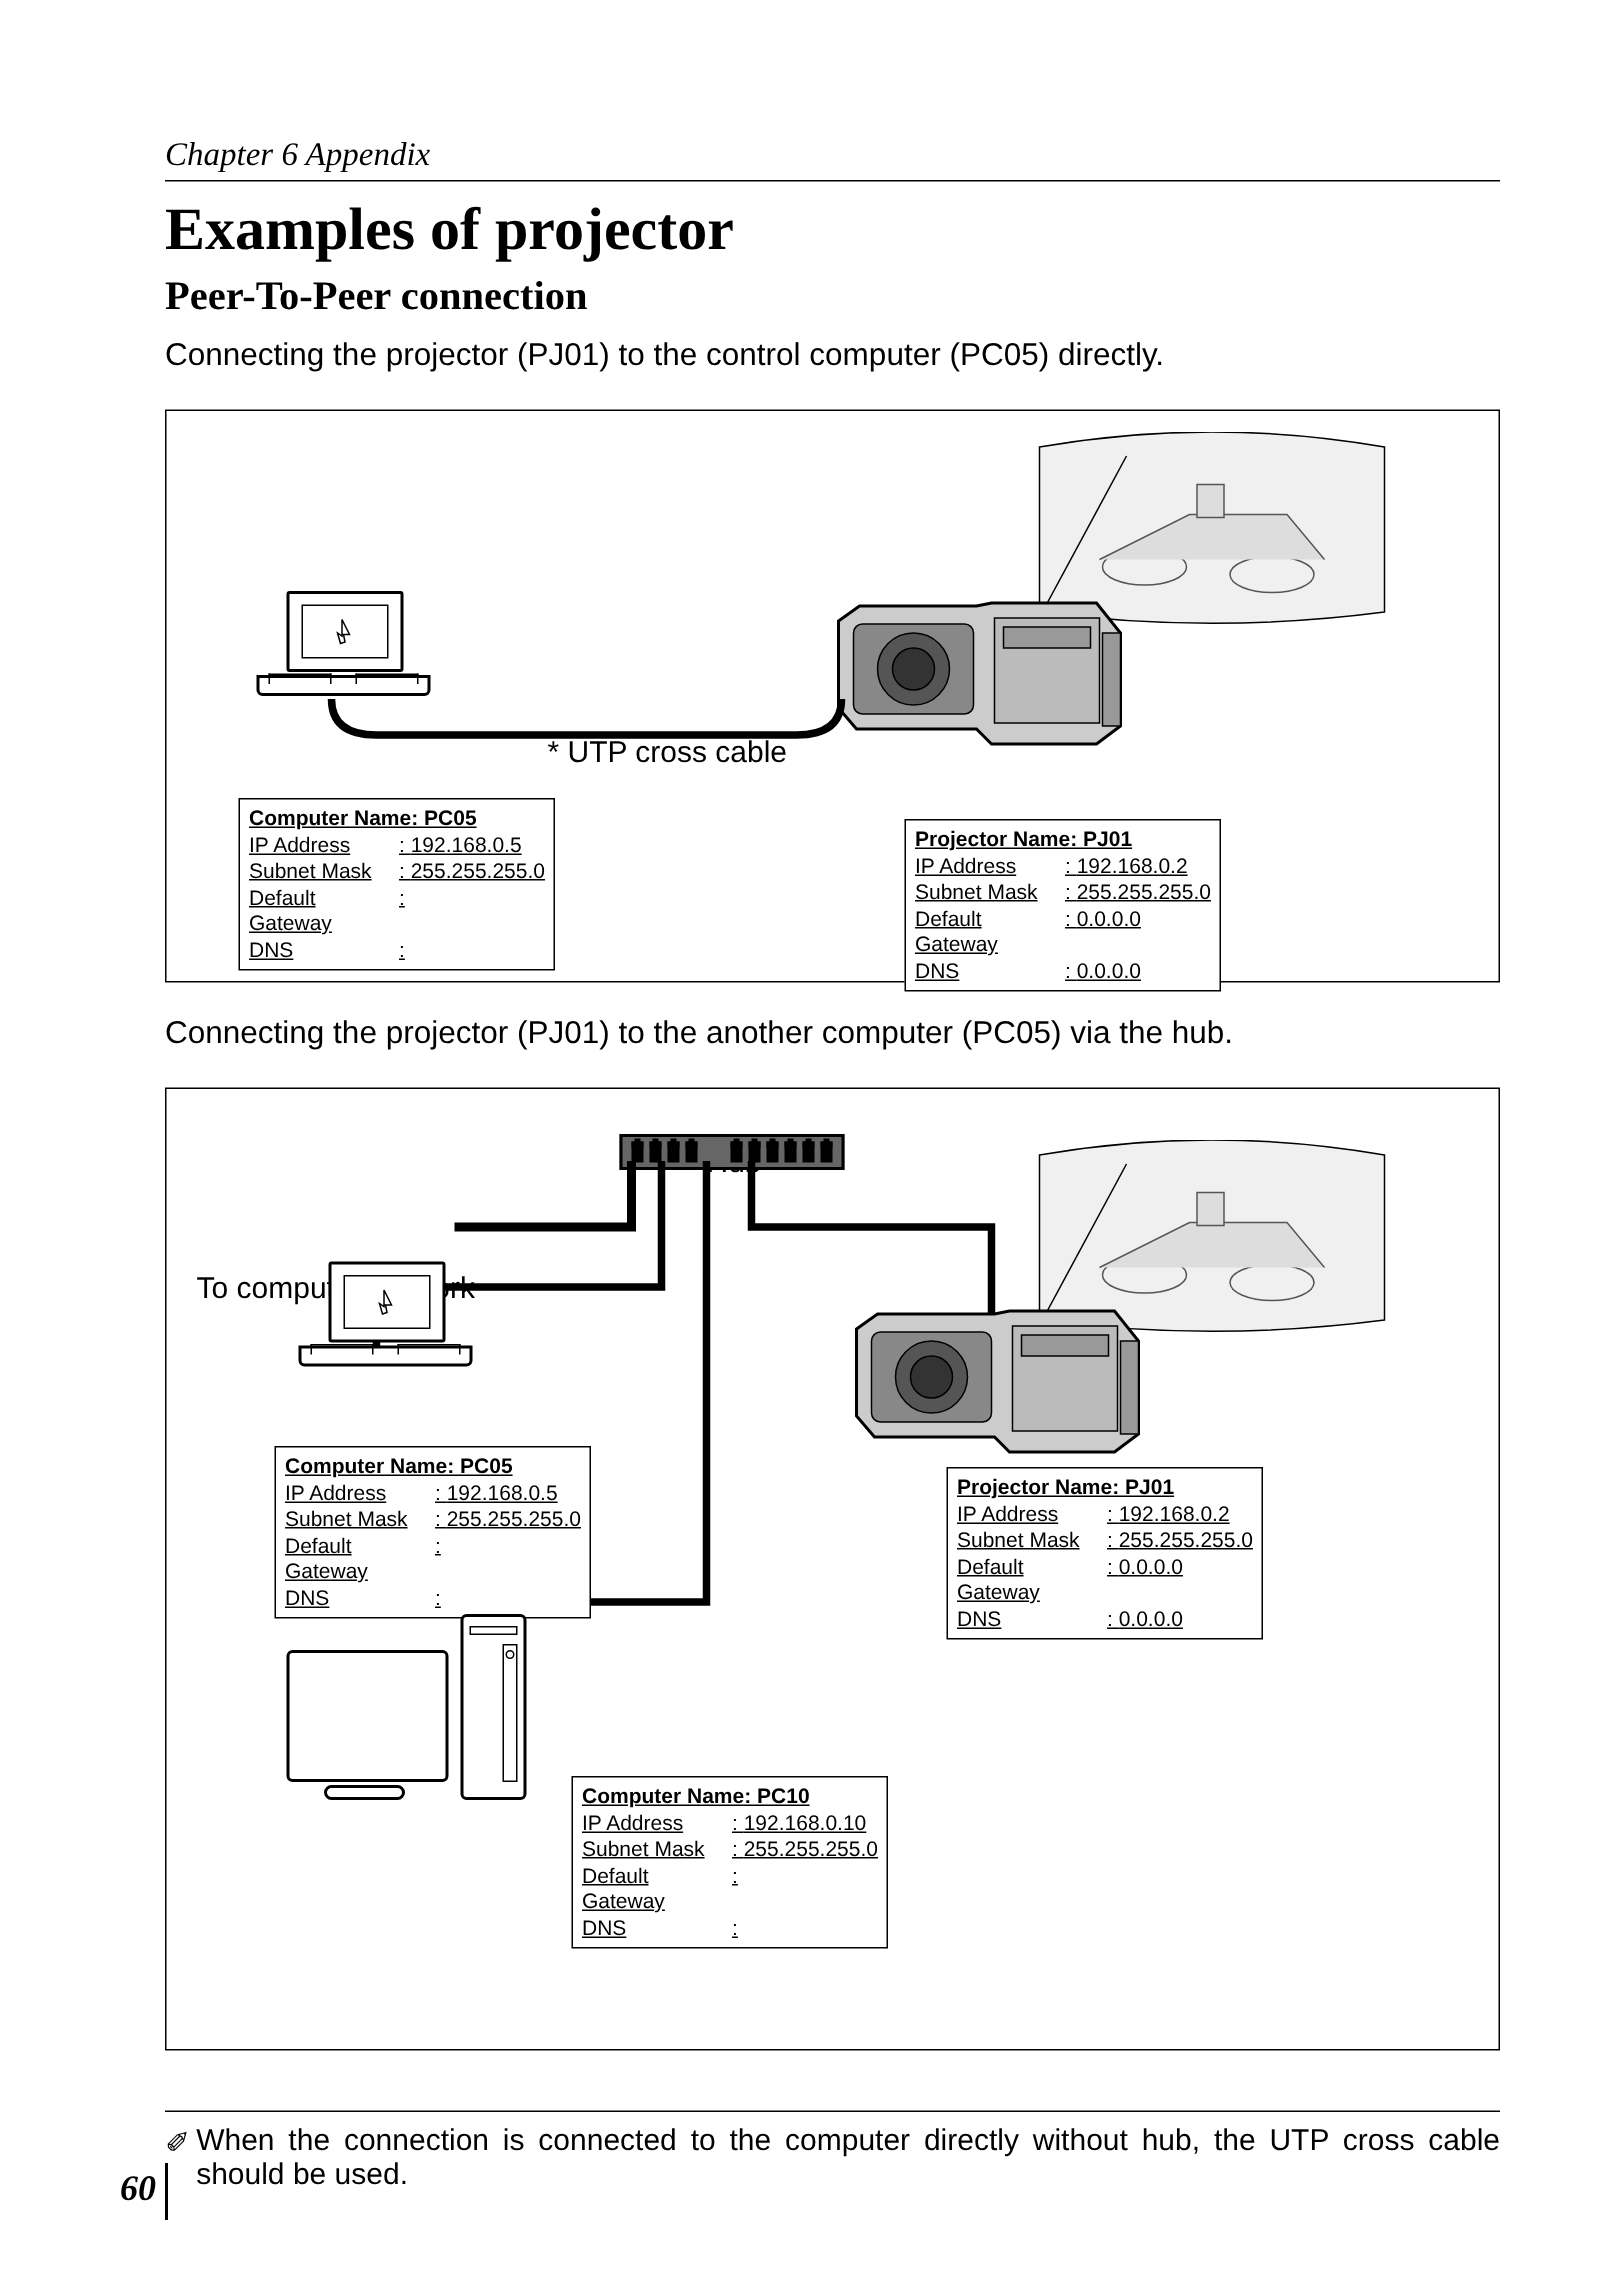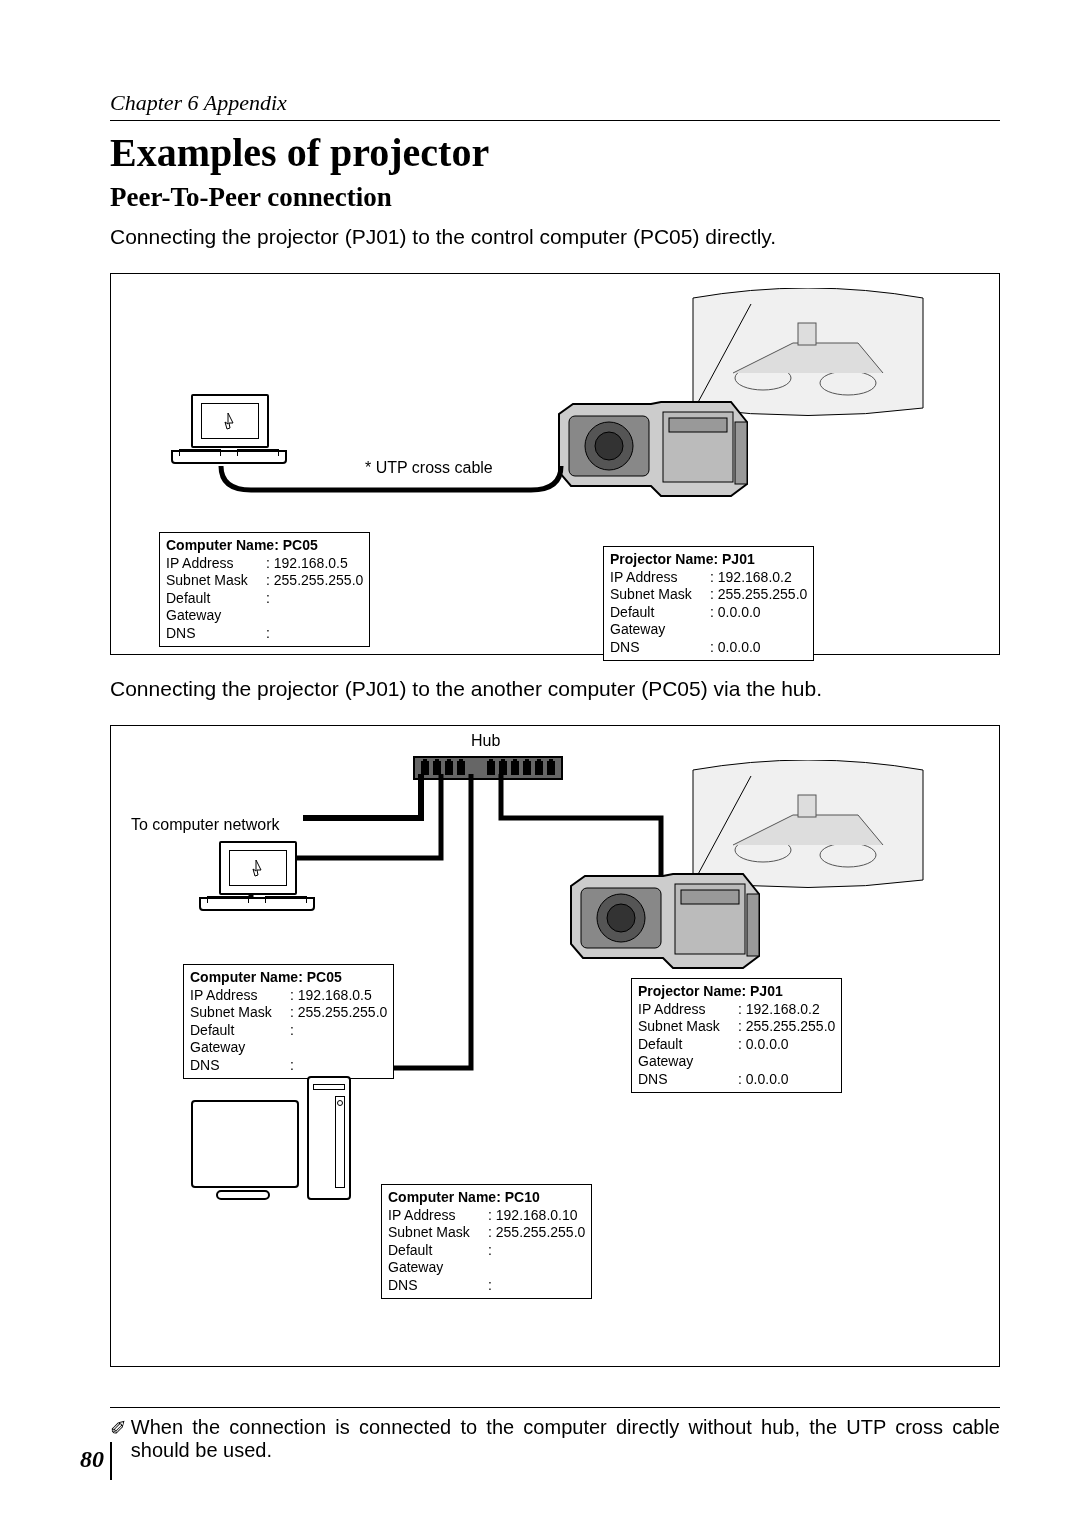--- a/index.html
+++ b/index.html
@@ -42,29 +42,31 @@
   .diagram-box {
     border: 1px solid #000;
     position: relative;
     background: #fff;
     margin-bottom: 22px;
   }
   .diag1 { height: 380px; }
   .diag2 { height: 640px; }
   .label {
     position: absolute;
-    font-size: 16px;
+    font-size: 20px;
+    margin-top: 32px;
   }
   .info-box {
     position: absolute;
     border: 1px solid #000;
     padding: 4px 6px 4px 6px;
     font-size: 14px;
     line-height: 1.25;
     background: #fff;
+    text-decoration: underline;
   }
   .info-box .row {
     display: flex;
   }
   .info-box .k { width: 100px; }
   .info-box .v::before { content: ": "; }
   .info-title { font-weight: bold; }
   .footnote-rule {
     border-top: 1px solid #000;
     margin-top: 40px;
@@ -427,15 +429,15 @@
   </div>
 
   <div class="footnote-rule">
     <div class="footnote">
       <span class="footnote-icon">✐</span>
       <span style="text-align:justify;">When the connection is connected to the computer directly without hub, the UTP cross cable should be used.</span>
     </div>
   </div>
 
   <div class="page-num">
-    <span>80</span><span class="page-num-bar"></span>
+    <span>60</span><span class="page-num-bar"></span>
   </div>
 </div>
 
 </body></html>

